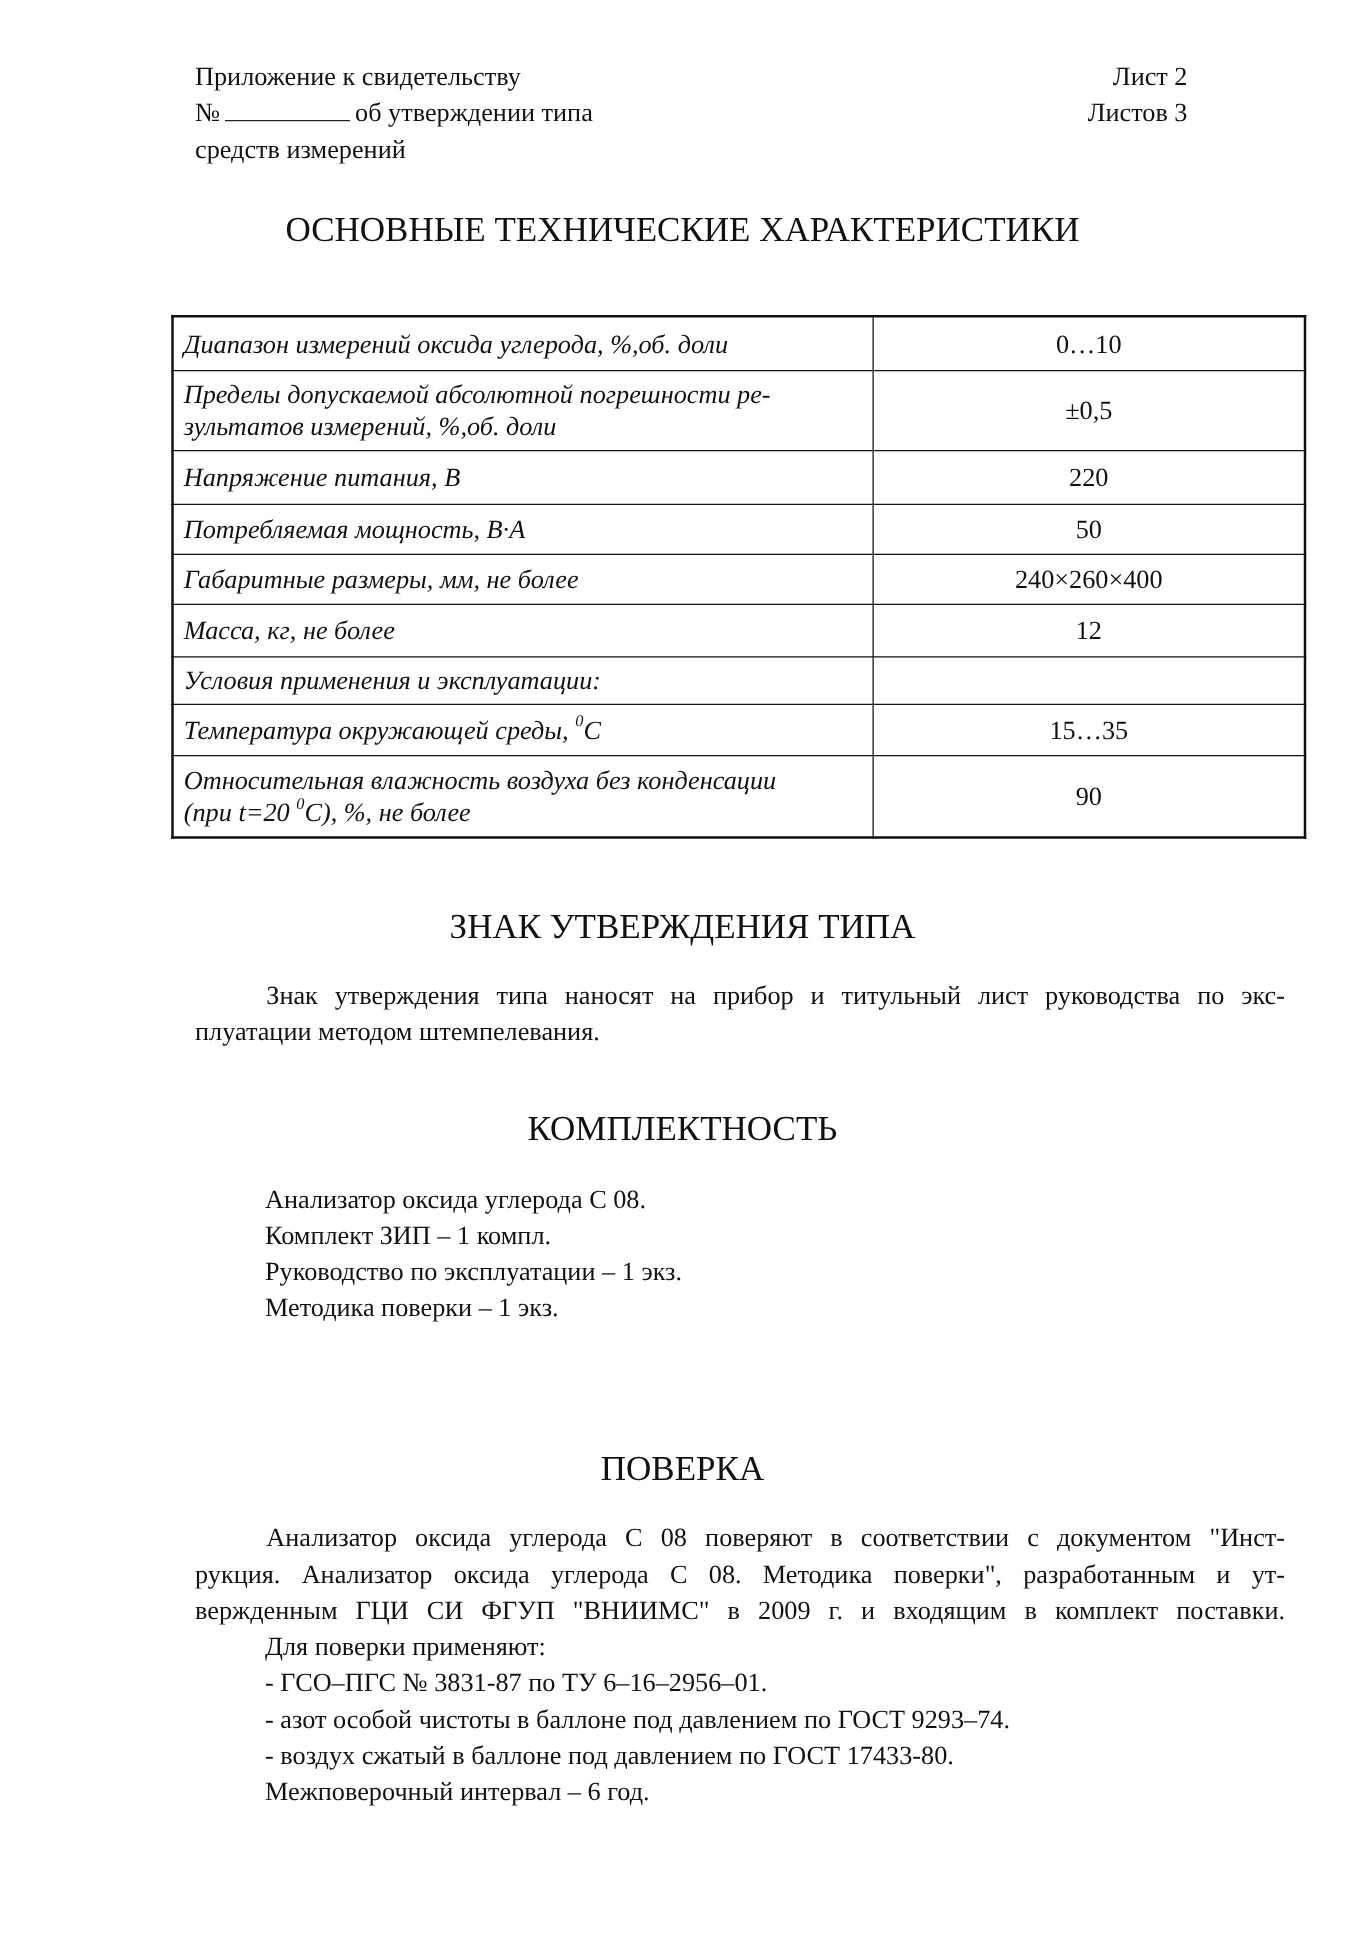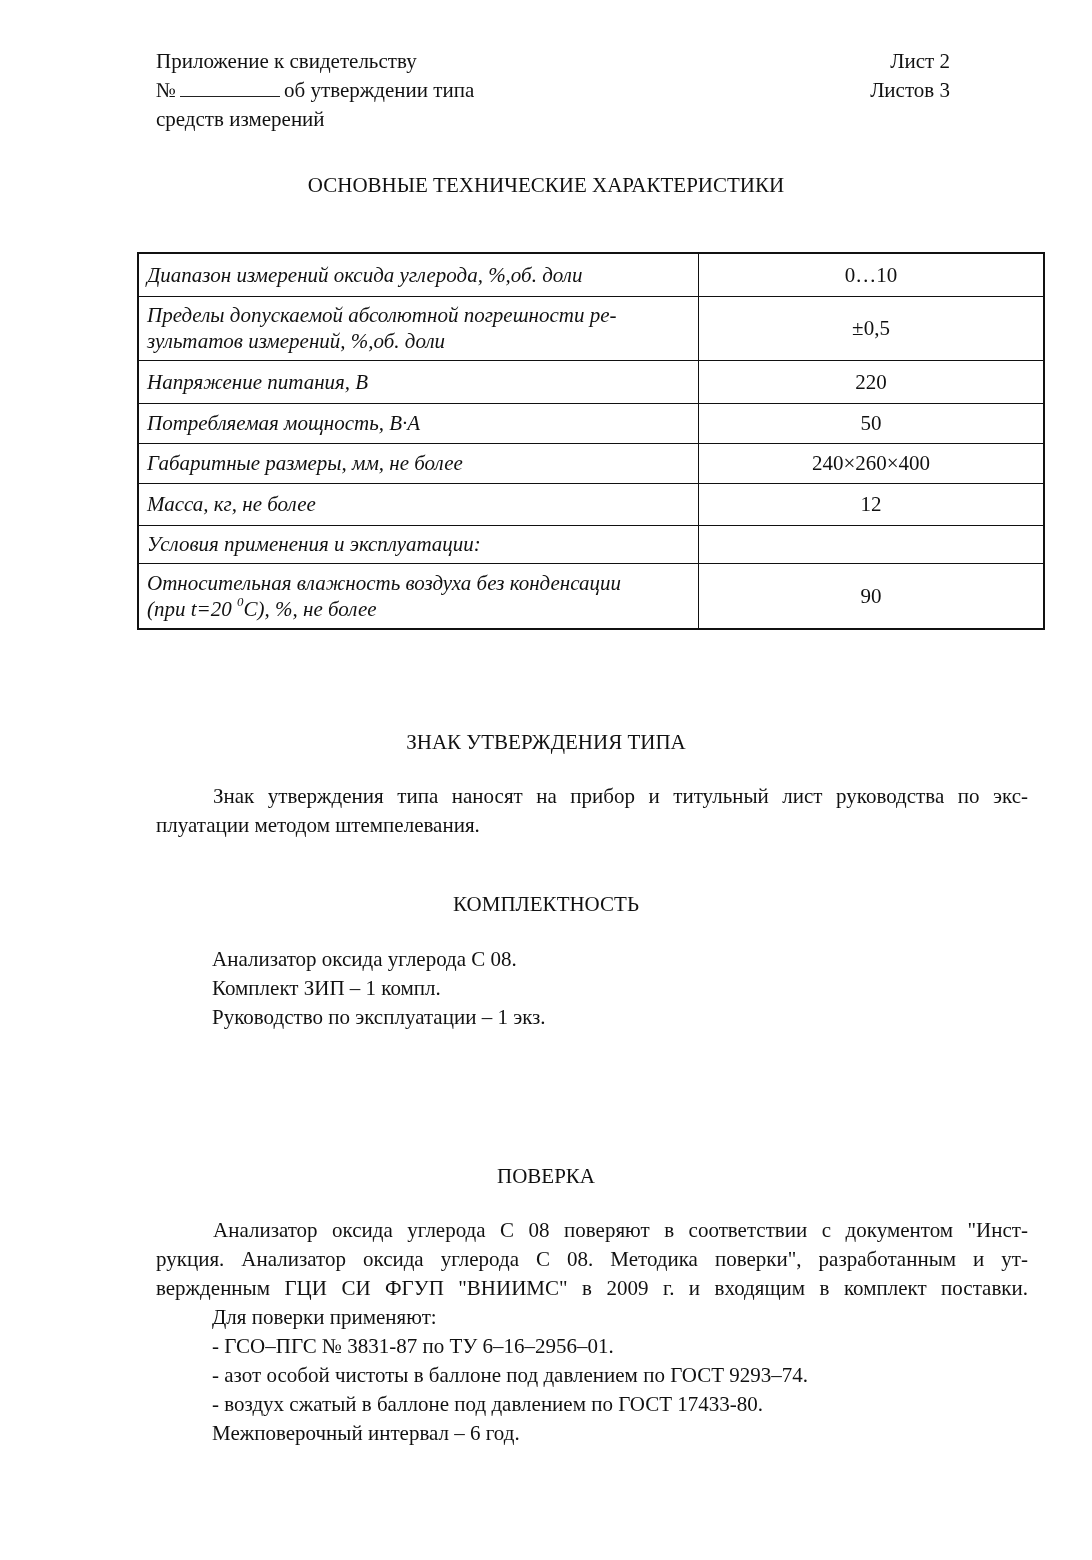--- a/index.html
+++ b/index.html
@@ -7,21 +7,21 @@
     width: 1092px; height: 1560px; position: relative; overflow: hidden;
     font-family: "Liberation Serif", "DejaVu Serif", serif;
     color: #111111; font-size: 21px; line-height: 26px;
   }
   .abs { position: absolute; }
   .header-left { left: 156px; top: 47px; width: 500px; }
   .header-left div { height: 29px; line-height: 29px; }
   .header-right { right: 142px; top: 47px; text-align: right; }
   .header-right div { height: 29px; line-height: 29px; }
   .blank { display: inline-block; width: 100px; border-bottom: 1px solid #222; height: 18px; vertical-align: baseline; margin: 0 4px; }
-  .heading { left: 0; width: 1092px; text-align: center; font-size: 21px; }
+  .heading { left: 0; width: 1092px; text-align: center; font-size: 28px; }
   table.specs {
     position: absolute; left: 137px; top: 252px; width: 908px;
     border-collapse: collapse; border: 2px solid #111;
   }
   table.specs td {
     border: 1.5px solid #111; padding: 0 8px; vertical-align: middle;
     font-size: 21px; line-height: 26px;
   }
   table.specs td.param { width: 543px; text-align: left; font-style: italic; }
   table.specs td.value { text-align: center; }
@@ -72,20 +72,24 @@
     <td class="value">240×260×400</td>
   </tr>
   <tr style="height:42px;">
     <td class="param">Масса, кг, не более</td>
     <td class="value">12</td>
   </tr>
   <tr style="height:38px;">
     <td class="param">Условия применения и эксплуатации:</td>
     <td class="value"></td>
   </tr>
+  <tr style="height:41px;">
+    <td class="param"><span>Температура окружающей среды, </span><sup>0</sup><span>С</span></td>
+    <td class="value">15…35</td>
+  </tr>
   <tr style="height:66px;">
     <td class="param">
           <div>Относительная влажность воздуха без конденсации</div>
           <div><span>(при t=20 </span><sup>0</sup><span>С), %, не более</span></div>
         </td>
     <td class="value">90</td>
   </tr>
 </tbody>
   </table>
 
@@ -93,20 +97,21 @@
 <div class="abs para" style="top:782px;">
   <div class="indent" style="text-align:justify;text-align-last:justify;">Знак утверждения типа наносят на прибор и титульный лист руководства по экс-</div>
   <div>плуатации методом штемпелевания.</div>
 </div>
 
 <div class="abs heading" style="top:891px;">КОМПЛЕКТНОСТЬ</div>
 <div class="abs list" style="top:945px;font-family:Liberation Serif, serif;">
   <div>Анализатор оксида углерода С 08.</div>
   <div>Комплект ЗИП – 1 компл.</div>
   <div>Руководство по эксплуатации – 1 экз.</div>
+  <div>Методика поверки – 1 экз.</div>
 </div>
 
 <div class="abs heading" style="top:1163px;">ПОВЕРКА</div>
 <div class="abs para" style="top:1216px;">
   <div class="indent" style="text-align-last:justify;">Анализатор оксида углерода С 08 поверяют в соответствии с документом "Инст-</div>
   <div style="text-align-last:justify;">рукция. Анализатор оксида углерода С 08. Методика поверки", разработанным и ут-</div>
   <div style="text-align-last:justify;">вержденным ГЦИ СИ ФГУП "ВНИИМС" в 2009 г. и входящим в комплект поставки.</div>
 </div>
 <div class="abs list" style="top:1303px;">
   <div>Для поверки применяют:</div>

